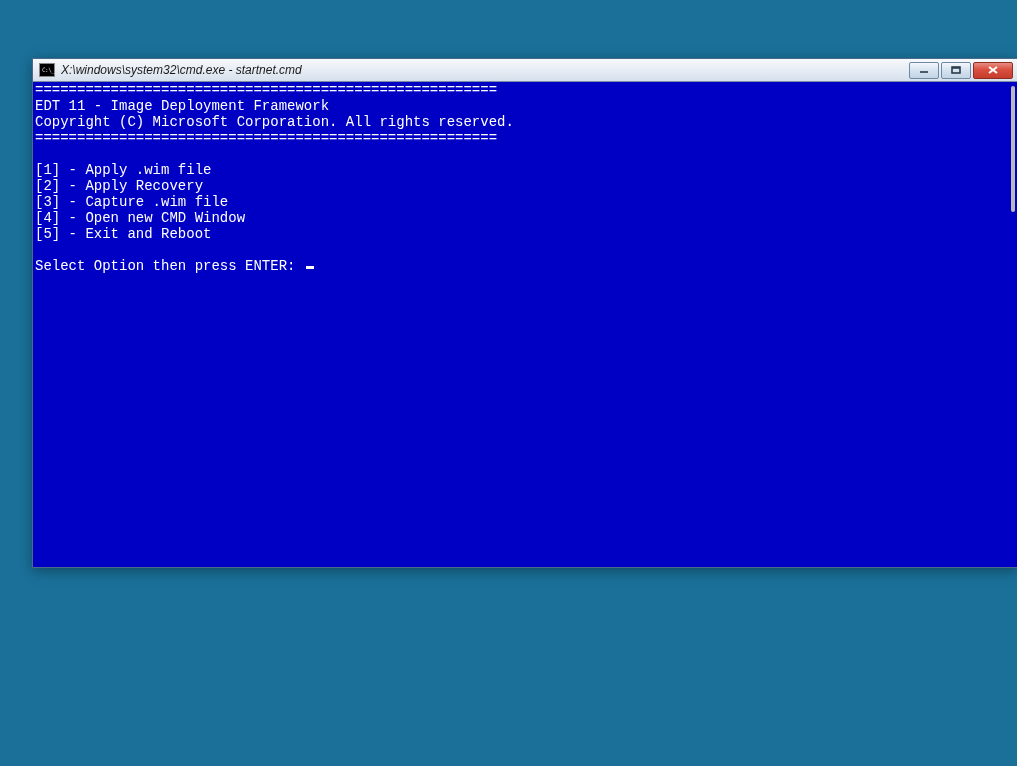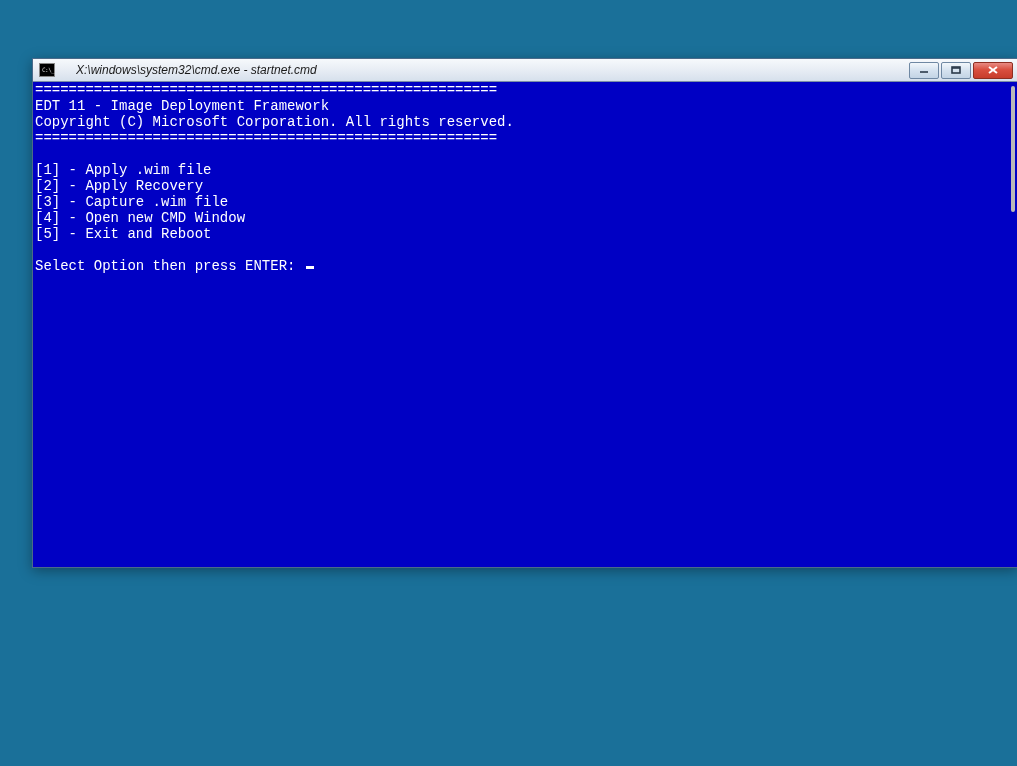--- a/index.html
+++ b/index.html
@@ -55,21 +55,20 @@
       line-height: 1;
       letter-spacing: -0.5px;
     }
     .titlebar-text {
       flex: 1;
       font-size: 12px;
       color: #1a1a1a;
       font-style: italic;
       white-space: nowrap;
       overflow: hidden;
-      margin-left: 15px;
     }
     .titlebar-controls {
       display: flex;
       gap: 2px;
     }
     .tb-btn {
       width: 30px;
       height: 17px;
       border-radius: 2px;
       border: 1px solid #6f88a3;

